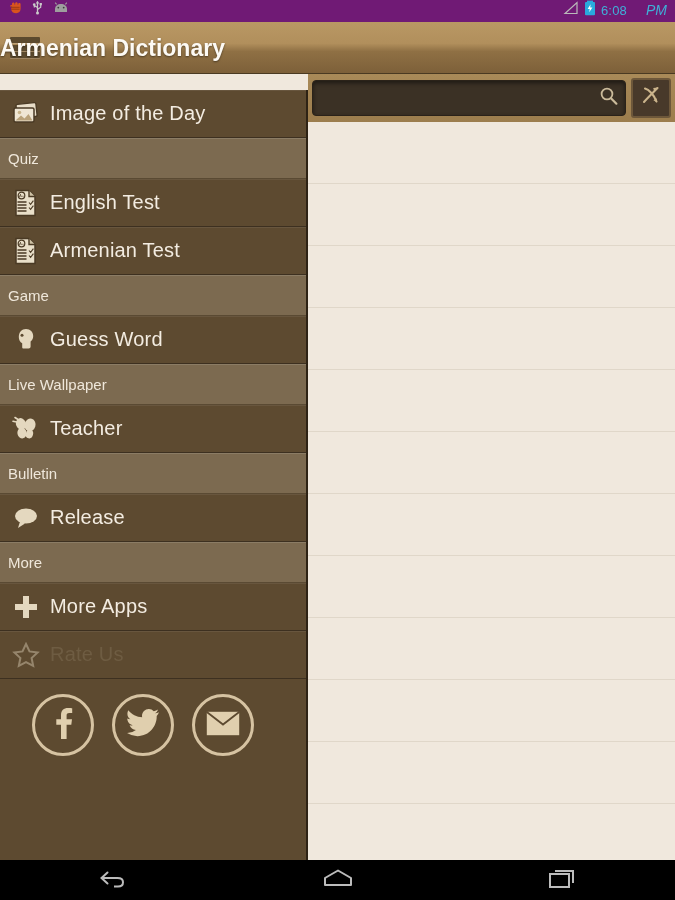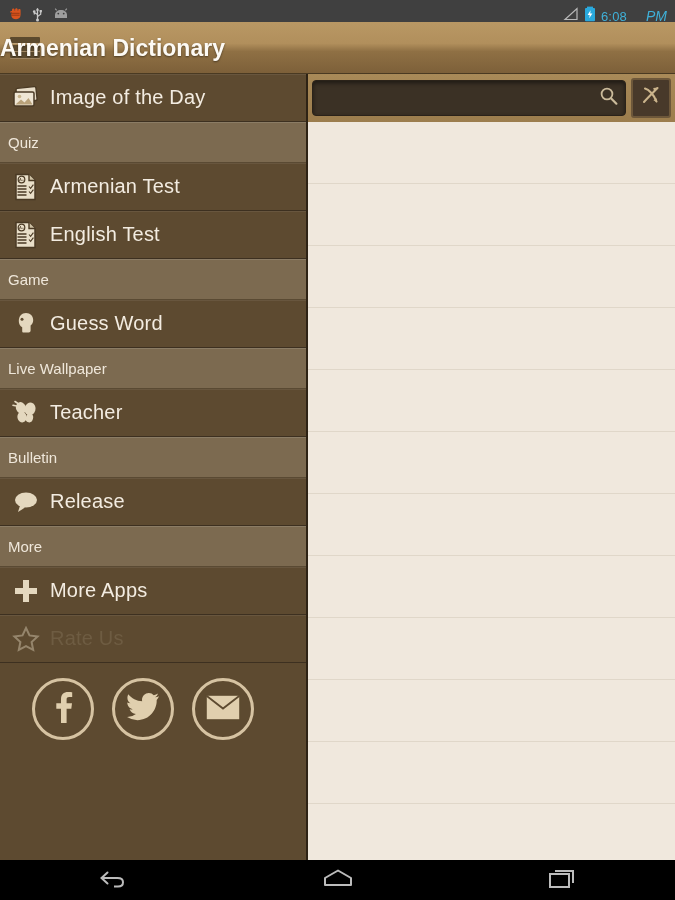--- a/index.html
+++ b/index.html
@@ -2,21 +2,21 @@
 <html><head>
 <meta charset="utf-8">
 <style>
   * { margin:0; padding:0; box-sizing:border-box; }
   html,body { width:675px; height:900px; background:#000; overflow:hidden; }
   body { font-family:"Liberation Sans", sans-serif; }
 
   
   .statusbar{
     position:absolute; left:0; top:0; width:675px; height:32px;
-    background:#404040; display:flex; align-items:center;
+    background:#701a75; display:flex; align-items:flex-start;
   }
   .sb-left{ display:flex; align-items:center; gap:8px; padding-left:8px; }
   .sb-right{ margin-left:auto; display:flex; align-items:center; gap:5px; padding-right:8px; }
   .sb-time{ color:#3fb0d8; font-size:13px; letter-spacing:.2px; }
   .sb-ampm{ color:#3fb0d8; font-size:14px; margin-left:14px;font-style:italic; }
 
   
   .actionbar{
     position:absolute; left:0; top:22px; width:675px; height:52px;
     background:linear-gradient(180deg,#b99864 0%,#b18f5c 42%,#8f7044 58%,#7d6039 100%);
@@ -33,21 +33,21 @@
     position:absolute; left:0; top:0; width:675px; height:52px;
     line-height:52px; color:#fdfaf4; font-size:23px; font-weight:bold;
     text-shadow:0 1px 2px rgba(0,0,0,.45);
   }
 
   
   .content{ position:absolute; left:0; top:74px; width:675px; height:786px; background:#f0e8dd; }
 
   
   .drawer{
-    position:absolute; left:0; top:0; width:308px; height:786px;
+    position:absolute; left:0; top:16px; width:308px; height:786px;
     background:#5d4a30; border-right:2px solid #2e2315; overflow:hidden;
   }
   .row{
     position:relative; height:48px; display:flex; align-items:center;
     background:#5d4a30; border-bottom:1px solid #3d3020;
     box-shadow:inset 0 1px 0 rgba(255,255,255,.07);
     padding-left:8px; cursor:pointer;
   }
   .row .ico{ width:36px; height:34px; flex:0 0 36px; display:flex; align-items:center; justify-content:center; }
   .row .lbl{ color:#f3ece1; font-size:20px; margin-left:6px; letter-spacing:.2px; }
@@ -188,35 +188,35 @@
       <span class="ico">
         <svg width="24" height="28" viewBox="0 0 24 28">
             <path d="M2 1.5h13l6 6v19H2z" fill="#e9dfc9" stroke="#4a3a24" stroke-width="1.5"></path>
             <path d="M15 1.5v6h6" fill="#cfc2a4" stroke="#4a3a24" stroke-width="1.4"></path>
             <circle cx="7.5" cy="6.5" r="3.3" fill="none" stroke="#4a3a24" stroke-width="1.2"></circle>
             <text x="7.5" y="8.3" font-size="4.2" text-anchor="middle" fill="#4a3a24" font-family="sans-serif">A+</text>
             <path d="M3.5 13h9M3.5 16h9M3.5 19h9M3.5 22h9" stroke="#4a3a24" stroke-width="1.4"></path>
             <path d="M15 13.5l1.6 1.8 2.8-3.6M15 18.5l1.6 1.8 2.8-3.6" stroke="#4a3a24" stroke-width="1.1" fill="none"></path>
           </svg>
       </span>
-      <span class="lbl">Armenian Test</span>
+      <span class="lbl">English Test</span>
     </div>
 
     <div class="row">
       <span class="ico">
         <svg width="24" height="28" viewBox="0 0 24 28">
             <path d="M2 1.5h13l6 6v19H2z" fill="#e9dfc9" stroke="#4a3a24" stroke-width="1.5"></path>
             <path d="M15 1.5v6h6" fill="#cfc2a4" stroke="#4a3a24" stroke-width="1.4"></path>
             <circle cx="7.5" cy="6.5" r="3.3" fill="none" stroke="#4a3a24" stroke-width="1.2"></circle>
             <text x="7.5" y="8.3" font-size="4.2" text-anchor="middle" fill="#4a3a24" font-family="sans-serif">A+</text>
             <path d="M3.5 13h9M3.5 16h9M3.5 19h9M3.5 22h9" stroke="#4a3a24" stroke-width="1.4"></path>
             <path d="M15 13.5l1.6 1.8 2.8-3.6M15 18.5l1.6 1.8 2.8-3.6" stroke="#4a3a24" stroke-width="1.1" fill="none"></path>
           </svg>
       </span>
-      <span class="lbl">English Test</span>
+      <span class="lbl">Armenian Test</span>
     </div>
 
     <div class="section">
       <span>Game</span>
     </div>
 
     <div class="row">
       <span class="ico">
         <svg width="22" height="26" viewBox="0 0 22 26">
             <path d="M11 2c4.3 0 7.2 3 7.2 7 0 2.6-1 4.2-2.6 5.4v5.2c0 1.2-.8 2-2 2h-5c-.9 0-1.4-.5-1.4-1.3v-4c-2.2-1.3-3.4-3.5-3.4-6.3C3.8 5 6.7 2 11 2z" fill="#e4d8bf"></path>

